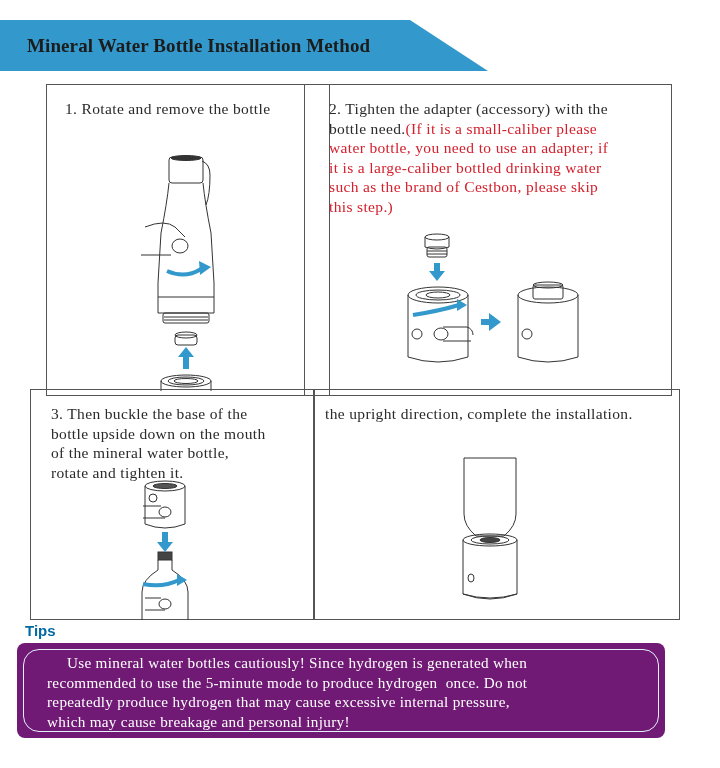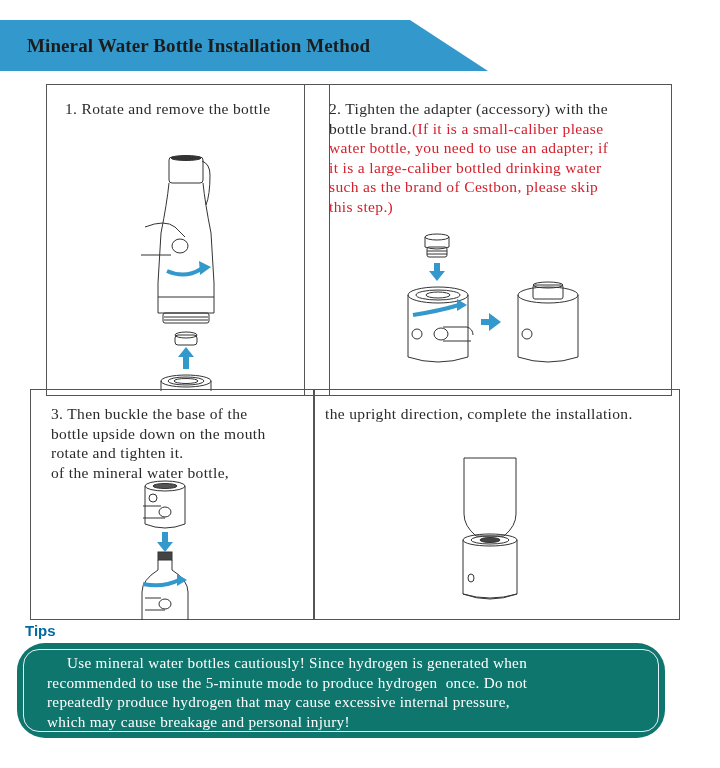--- a/index.html
+++ b/index.html
@@ -5,21 +5,21 @@
   html,body{margin:0;padding:0;background:#fff;}
   body{width:720px;height:768px;position:relative;overflow:hidden;font-family:"Liberation Serif","DejaVu Serif",serif;color:#222;}
   .banner{position:absolute;left:0;top:20px;width:488px;height:51px;}
   .banner svg{position:absolute;left:0;top:0;}
   .banner-title{position:absolute;left:27px;top:15px;font-size:19px;font-weight:bold;color:#1c1c1c;letter-spacing:0.1px;white-space:nowrap;}
   .box{position:absolute;border:1.3px solid #555;box-sizing:border-box;background:transparent;}
   .step-text{position:absolute;font-size:15.5px;line-height:19.5px;color:#2a2a2a;letter-spacing:0.35px;}
   .red{color:#d4202c;}
   .fig{position:absolute;}
   .tips-label{position:absolute;left:25px;top:622px;color:#0369a1;font-size:15px;font-weight:bold;font-family:"Liberation Sans","DejaVu Sans",sans-serif;}
-  .tips-box{position:absolute;left:17px;top:643px;width:648px;height:95px;background:#0f766e;border-radius:28px;box-sizing:border-box;}
+  .tips-box{position:absolute;left:17px;top:643px;width:648px;height:95px;background:#701a75;border-radius:8px;box-sizing:border-box;}
   .tips-inner{position:absolute;left:6px;top:6px;right:6px;bottom:6px;border:1.4px solid #e6f2fa;border-radius:16px;}
   .tips-text{position:absolute;left:30px;top:10px;width:600px;color:#fff;font-size:15.2px;line-height:19.6px;letter-spacing:0.3px;}
   .tips-text .indent{display:inline-block;width:20px;}
 </style>
 </head>
 <body>
 
 <div class="banner">
   <svg width="488" height="51">
     <polygon points="0,0 410,0 488,51 0,51" fill="#3399cc"></polygon>
@@ -64,21 +64,21 @@
     <path d="M28,120 q18,8 34,-2" fill="none" stroke="#3399cc" stroke-width="4"></path>
     <polygon points="60,110 72,116 61,124" fill="#3399cc"></polygon>
     <rect x="44" y="204" width="6" height="14" fill="#3399cc"></rect>
     <polygon points="39,206 47,196 55,206" fill="#3399cc"></polygon>
   </svg>
 </div>
 
 <div class="box" style="left:304px;top:84px;width:368px;height:312px;">
   <div class="step-text" style="left:24px;top:14px;width:340px;">
     <div>2. Tighten the adapter (accessory) with the</div>
-    <div><span>bottle brand.</span><span class="red">(If it is a small-caliber please</span></div>
+    <div><span>bottle need.</span><span class="red">(If it is a small-caliber please</span></div>
     <div class="red">water bottle, you need to use an adapter; if</div>
     <div class="red">it is a large-caliber bottled drinking water</div>
     <div class="red">such as the brand of Cestbon, please skip</div>
     <div class="red">this step.)</div>
   </div>
   <svg class="fig" width="190" height="150" style="left:98px;top:144px;" viewBox="0 0 190 150">
     <g fill="none" stroke="#333" stroke-width="1">
 
       <ellipse cx="34" cy="8" rx="12" ry="3"></ellipse>
       <path d="M22,8 l0,10 q12,4 24,0 l0,-10"></path>
@@ -107,22 +107,22 @@
     <polygon points="54,70 64,76 54,82" fill="#3399cc"></polygon>
     <rect x="78" y="90" width="10" height="6" fill="#3399cc"></rect>
     <polygon points="86,84 98,93 86,102" fill="#3399cc"></polygon>
   </svg>
 </div>
 
 <div class="box" style="left:30px;top:389px;width:284px;height:231px;padding-left:32px;">
   <div class="step-text" style="left:20px;top:14px;">
     <div>3. Then buckle the base of the</div>
     <div>bottle upside down on the mouth</div>
+    <div>of the mineral water bottle,</div>
     <div>rotate and tighten it.</div>
-    <div>of the mineral water bottle,</div>
   </div>
   <svg class="fig" width="80" height="140" style="left:94px;top:90px;" viewBox="0 0 80 140">
     <g fill="none" stroke="#333" stroke-width="1">
       <ellipse cx="40" cy="6" rx="20" ry="5"></ellipse>
       <ellipse cx="40" cy="6" rx="12" ry="2.5" fill="#555"></ellipse>
       <path d="M20,6 l0,38 q20,8 40,0 l0,-38"></path>
       <circle cx="28" cy="18" r="4"></circle>
       <ellipse cx="40" cy="32" rx="6" ry="5"></ellipse>
       <path d="M18,26 l18,0 M18,38 l22,0"></path>
 

